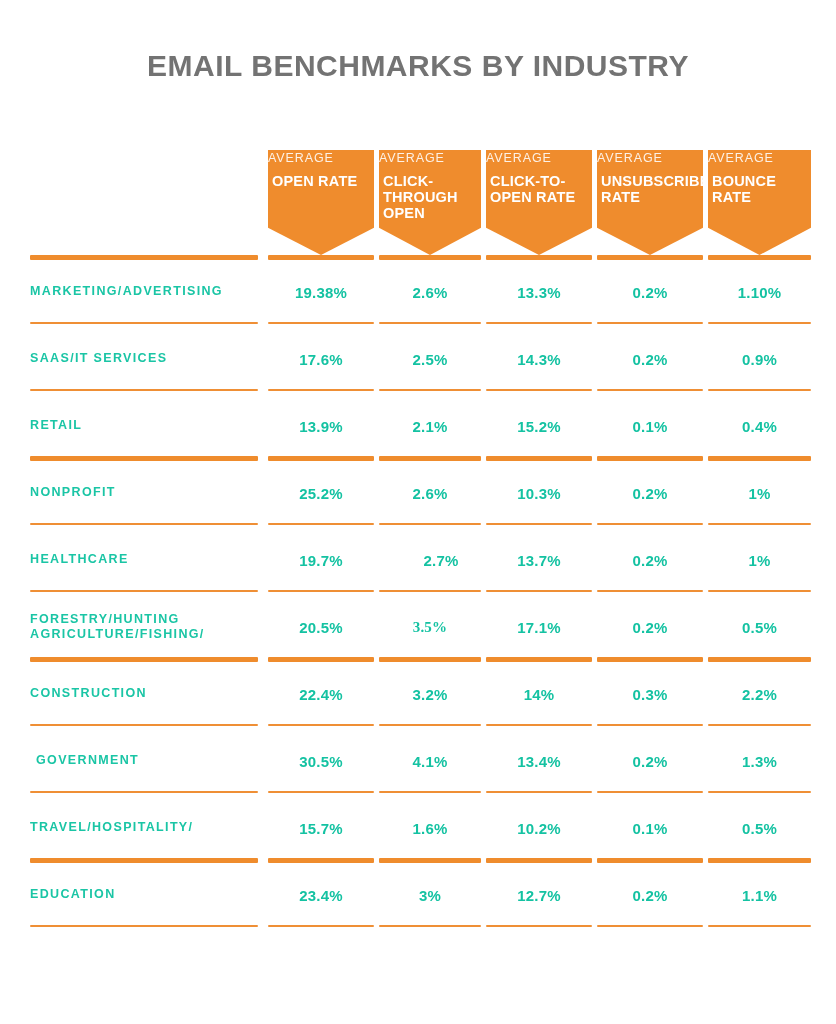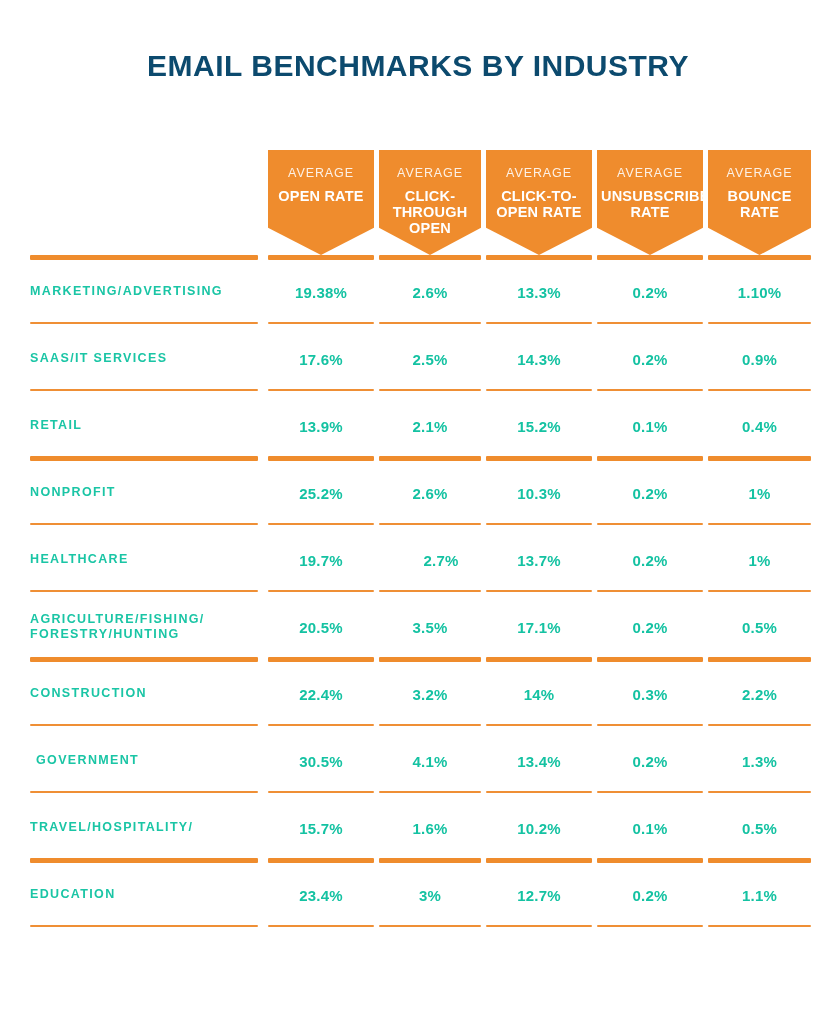--- a/index.html
+++ b/index.html
@@ -23,21 +23,21 @@
     box-sizing: border-box;
   }
 
   
   .title {
     position: absolute;
     left: 0;
     top: 48px;
     width: 836px;
     text-align: center;
-    color: #0c4a6e;
+    color: #737373;
     font-size: 30px;
     font-weight: bold;
     line-height: 1.22;
     letter-spacing: 0.5px;
     padding: 0 130px;
     box-sizing: border-box;
   }
 
   
   
@@ -54,25 +54,24 @@
     position: relative;
     height: 105px;
   }
 
   .banner {
     position: absolute;
     top: 0;
     height: 105px;
     background: #ef8c2d;
     color: #ffffff;
-    text-align: center;
     -webkit-clip-path: polygon(0 0, 100% 0, 100% 74%, 50% 100%, 0 74%);
     clip-path: polygon(0 0, 100% 0, 100% 74%, 50% 100%, 0 74%);
     box-sizing: border-box;
-    padding-top: 17px;
+    padding-top: 2px;
   }
   .banner .avg {
     display: block;
     font-size: 12.5px;
     font-weight: normal;
     letter-spacing: 0.9px;
     line-height: 1.1;
     color: #fdf1e6;
   }
   .banner .nm {
@@ -259,25 +258,25 @@
         <div class="sep thin">
           <div class="seg" style="left: 0px; width: 228px;"></div>
           <div class="seg" style="left: 238px; width: 106px;"></div>
           <div class="seg" style="left: 349px; width: 102px;"></div>
           <div class="seg" style="left: 456px; width: 106px;"></div>
           <div class="seg" style="left: 567px; width: 106px;"></div>
           <div class="seg" style="left: 678px; width: 103px;"></div>
         </div>
         <div class="row" style="height: 60px;">
           <div class="label" style="left: 0px; width: 248px;">
+            <div>FORESTRY/HUNTING</div>
             <div>AGRICULTURE/FISHING/</div>
-            <div>FORESTRY/HUNTING</div>
           </div>
           <div class="cell" style="left: 238px; width: 106px;">20.5%</div>
-          <div class="cell" style="left: 349px; width: 102px;">3.5%</div>
+          <div class="cell" style="left: 349px; width: 102px; font-family: Liberation Serif, serif;">3.5%</div>
           <div class="cell" style="left: 456px; width: 106px;">17.1%</div>
           <div class="cell" style="left: 567px; width: 106px;">0.2%</div>
           <div class="cell" style="left: 678px; width: 103px;">0.5%</div>
         </div>
         <div class="sep thick">
           <div class="seg" style="left: 0px; width: 228px;"></div>
           <div class="seg" style="left: 238px; width: 106px;"></div>
           <div class="seg" style="left: 349px; width: 102px;"></div>
           <div class="seg" style="left: 456px; width: 106px;"></div>
           <div class="seg" style="left: 567px; width: 106px;"></div>

